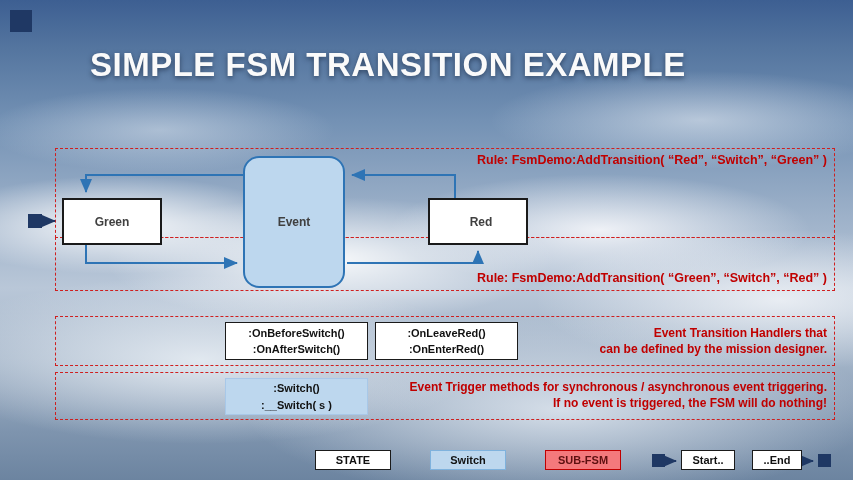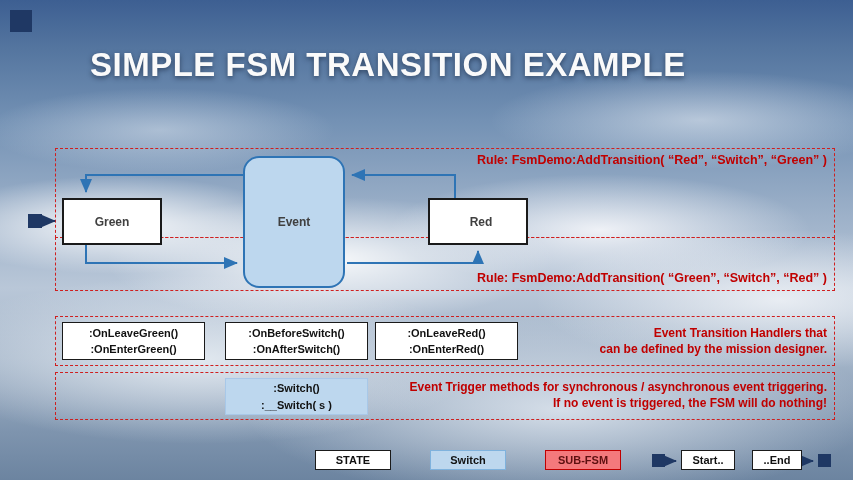--- a/index.html
+++ b/index.html
@@ -113,24 +113,20 @@
 
   <div class="navy-sq" id="start-square"></div>
 
   <div class="state-box" id="state-green">Green</div>
   <div class="state-box" id="state-switch">Event</div>
   <div class="state-box" id="state-red">Red</div>
 
   <div class="rule" id="rule-top">Rule: FsmDemo:AddTransition( “Red”, “Switch”, “Green” )</div>
   <div class="rule" id="rule-bottom">Rule: FsmDemo:AddTransition( “Green”, “Switch”, “Red” )</div>
 
-  <div class="handler-box" id="hb-green">
-    <div>:OnLeaveGreen()</div>
-    <div>:OnEnterGreen()</div>
-  </div>
   <div class="handler-box" id="hb-switch">
     <div>:OnBeforeSwitch()</div>
     <div>:OnAfterSwitch()</div>
   </div>
   <div class="handler-box" id="hb-red">
     <div>:OnLeaveRed()</div>
     <div>:OnEnterRed()</div>
   </div>
 
   <div class="note" id="note-handlers">

